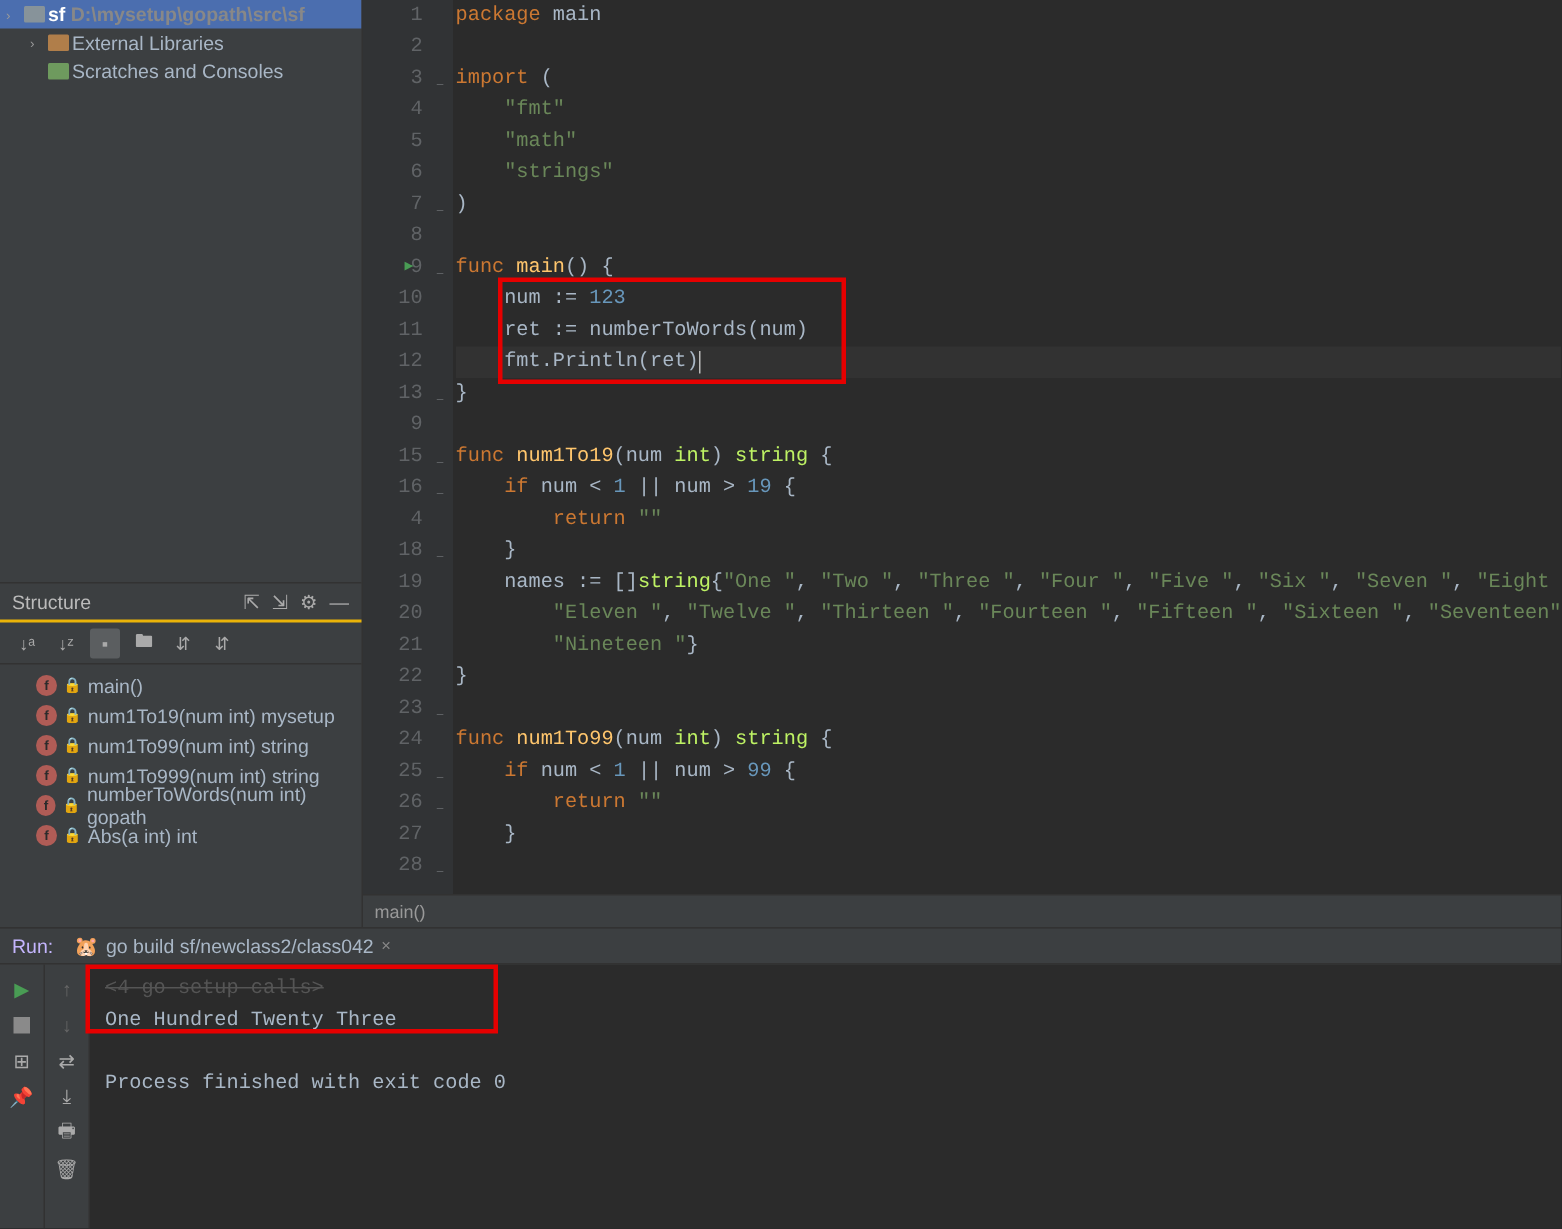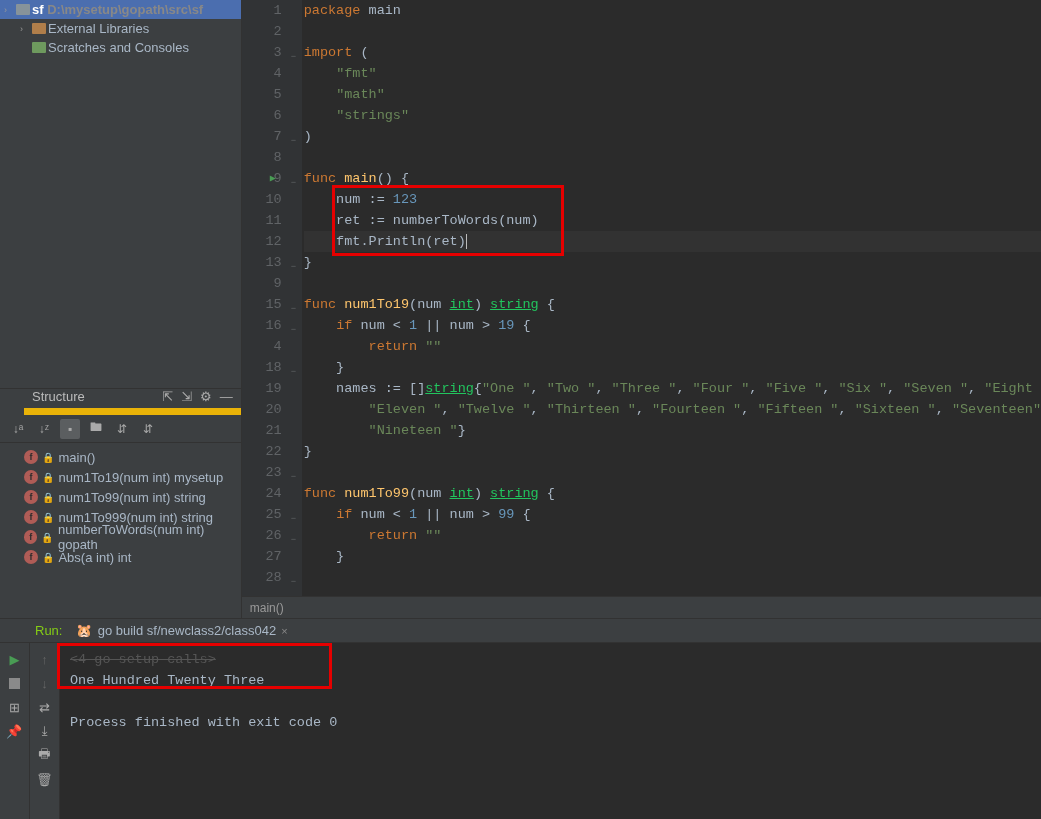--- a/index.html
+++ b/index.html
@@ -8,21 +8,21 @@
 .top-section { display: flex; height: 618px; }
 .left-panel { width: 255px; display: flex; flex-direction: column; background: #3c3f41; border-right: 1px solid #323232; }
 .project-tree { height: 388px; overflow: hidden; }
 .tree-item { display: flex; align-items: center; height: 19px; padding-left: 4px; cursor: pointer; }
 .tree-item.selected { background: #4b6eaf; color: #fff; }
 .tree-item .chevron { width: 10px; font-size: 9px; color: #999; }
 .tree-item .icon { width: 18px; display: flex; align-items: center; justify-content: center; }
 .folder-icon { width: 14px; height: 11px; background: #87939a; border-radius: 1px; position: relative; }
 .tree-item .label { white-space: nowrap; }
 .structure-panel { border-top: 1px solid #323232; flex: 1; display: flex; flex-direction: column; }
-.structure-header { display: flex; height: 26px; padding: 0 8px; justify-content: space-between; border-bottom: 7px solid #eab308; margin-left: 24px; }
+.structure-header { display: flex; align-items: center; height: 26px; padding: 0 8px; justify-content: space-between; border-bottom: 2px solid #eab308; }
 .structure-title { color: #bbb; }
 .structure-toolbar-icons { display: flex; gap: 8px; }
 .structure-toolbar-icons span { color: #aaa; cursor: pointer; font-size: 13px; }
 .structure-toolbar2 { display: flex; align-items: center; gap: 6px; padding: 4px 8px; border-bottom: 1px solid #323232; height: 28px; }
 .tool-btn { width: 20px; height: 20px; display: flex; align-items: center; justify-content: center; color: #aaa; cursor: pointer; font-size: 12px; }
 .tool-btn.active { background: #5b5e60; border-radius: 2px; }
 .structure-list { padding: 4px 0; }
 .struct-item { display: flex; align-items: center; height: 20px; padding-left: 24px; cursor: pointer; gap: 4px; }
 .f-badge { width: 14px; height: 14px; border-radius: 50%; background: #b05c56; color: #2b2b2b; font-size: 9px; font-weight: bold; display: flex; align-items: center; justify-content: center; }
 .lock-icon { color: #c28a4a; font-size: 10px; }
@@ -35,26 +35,26 @@
 .fold-col { width: 12px; background: #313335; position: relative; }
 .fold-mark { position: absolute; left: 1px; color: #606366; font-size: 9px; }
 .code-lines { flex: 1; padding-left: 2px; position: relative; }
 .code-line { height: 21px; white-space: pre; }
 .code-line.current { background: #323232; }
 .kw { color: #cc7832; }
 .str { color: #6a8759; }
 .fn { color: #ffc66d; }
 .num { color: #6897bb; }
 .pkg { color: #a9b7c6; }
-.type { color: #22c55e; text-decoration: underline; }
+.type { color: #bef264; }
 .highlight-box { position: absolute; border: 3px solid #e60000; pointer-events: none; }
 .breadcrumb { height: 22px; background: #3c3f41; border-top: 1px solid #323232; padding-left: 8px; display: flex; align-items: center; color: #999; font-size: 12px; }
 .run-panel { height: 201px; background: #2b2b2b; border-top: 1px solid #323232; display: flex; flex-direction: column; }
 .run-header { height: 24px; background: #3c3f41; display: flex; align-items: center; padding-left: 8px; gap: 8px; border-bottom: 1px solid #323232; }
-.run-label { color: #84cc16; margin-left: 27px; }
+.run-label { color: #c4b5fd; }
 .run-tab { display: flex; align-items: center; gap: 5px; padding: 0 6px; height: 24px; cursor: pointer; }
 .run-tab .close-x { color: #888; font-size: 11px; }
 .run-body { flex: 1; display: flex; }
 .run-toolbar { width: 30px; background: #3c3f41; display: flex; flex-direction: column; align-items: center; padding-top: 6px; gap: 4px; border-right: 1px solid #323232; }
 .run-tool { width: 20px; height: 20px; display: flex; align-items: center; justify-content: center; color: #aaa; cursor: pointer; }
 .play-icon { color: #499c54; }
 .stop-icon { color: #c75450; width: 11px; height: 11px; background: #8a8a8a; }
 .run-toolbar2 { width: 30px; background: #3c3f41; display: flex; flex-direction: column; align-items: center; padding-top: 6px; gap: 4px; border-right: 1px solid #323232; }
 .console { flex: 1; padding: 6px 10px; font-family: "Consolas", "Courier New", monospace; font-size: 13.5px; line-height: 21px; color: #a9b7c6; position: relative; }
 .console-line { height: 21px; white-space: pre; }

